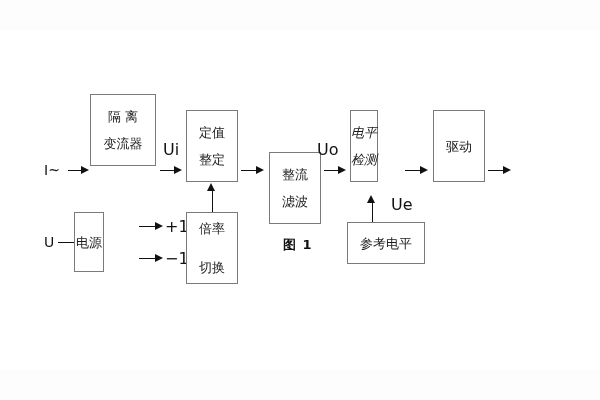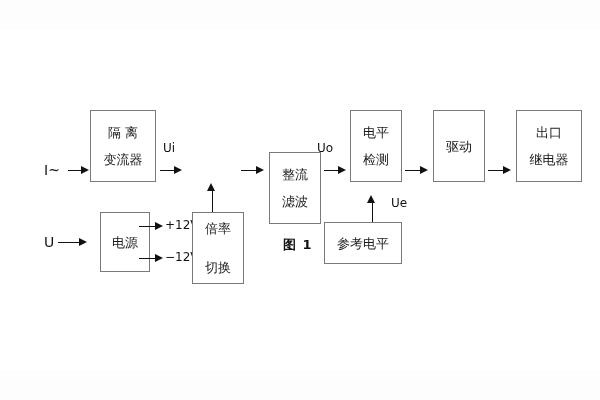--- a/index.html
+++ b/index.html
@@ -74,101 +74,101 @@
   }
 
   
   .lbl {
     position: absolute;
     color: #111;
     font-size: 13px;
     white-space: nowrap;
     line-height: 1;
   }
-  .lbl.sig { font-size: 12px; }
+  .lbl.sig { font-size: 16px; }
   .lbl.term { font-size: 14px; }
   .lbl.caption { font-size: 13px; letter-spacing: 1px; }
 </style>
 </head>
 <body>
 
 <div id="canvas">
   <div id="content-area">
 
     <div class="lbl term" style="left:44px; top:133px;">I~</div>
     <div class="hline" style="left:68px; top:140px; width:14px;"></div>
     <div class="arrow-r" style="left:81px; top:136px;"></div>
 
-    <div class="block wide-gap" style="left:90px; top:80px; width:66px; height:72px;">
+    <div class="block wide-gap" style="left:90px; top:64px; width:66px; height:72px;">
       <span class="ln">隔 离</span>
       <span class="ln">变流器</span>
     </div>
 
     <div class="lbl sig" style="left:163px; top:112px;">Ui</div>
     <div class="hline" style="left:160px; top:140px; width:15px;"></div>
     <div class="arrow-r" style="left:174px; top:136px;"></div>
 
+    <div class="block wide-gap" style="left:186px; top:80px; width:52px; height:72px;">
+      <span class="ln">定值</span>
+      <span class="ln">整定</span>
+    </div>
 
     <div class="hline" style="left:241px; top:140px; width:16px;"></div>
     <div class="arrow-r" style="left:256px; top:136px;"></div>
 
     <div class="block wide-gap" style="left:269px; top:80px; width:52px; height:72px;margin-top:42px;">
       <span class="ln">整流</span>
       <span class="ln">滤波</span>
     </div>
 
     <div class="lbl sig" style="left:317px; top:112px;">Uo</div>
     <div class="hline" style="left:324px; top:140px; width:15px;"></div>
     <div class="arrow-r" style="left:338px; top:136px;"></div>
 
-    <div class="block wide-gap" style="left:350px; top:80px; width:52px; height:72px;">
+    <div class="block wide-gap" style="left:350px; top:80px; width:28px; height:72px;font-style:italic;">
       <span class="ln">电平</span>
       <span class="ln">检测</span>
     </div>
 
     <div class="hline" style="left:405px; top:140px; width:16px;"></div>
     <div class="arrow-r" style="left:420px; top:136px;"></div>
 
     <div class="block single" style="left:433px; top:80px; width:52px; height:72px;">
       <span class="ln">驱动</span>
     </div>
 
     <div class="hline" style="left:488px; top:140px; width:16px;"></div>
     <div class="arrow-r" style="left:503px; top:136px;"></div>
 
-    <div class="block wide-gap" style="left:516px; top:80px; width:66px; height:72px;">
-      <span class="ln">出口</span>
-      <span class="ln">继电器</span>
-    </div>
 
     <div class="lbl term" style="left:44px; top:205px;">U</div>
     <div class="hline" style="left:58px; top:212px; width:22px;"></div>
     <div class="arrow-r" style="left:79px; top:208px;"></div>
 
-    <div class="block single" style="left:100px; top:182px; width:50px; height:60px;justify-content:center;">
+    <div class="block single" style="left:74px; top:182px; width:30px; height:60px;justify-content:center;">
       <span class="ln">电源</span>
     </div>
 
     <div class="hline" style="left:139px; top:196px; width:17px;"></div>
     <div class="arrow-r" style="left:155px; top:192px;"></div>
     <div class="lbl sig" style="left:165px; top:189px;">+12V</div>
 
     <div class="hline" style="left:139px; top:228px; width:17px;"></div>
     <div class="arrow-r" style="left:155px; top:224px;"></div>
     <div class="lbl sig" style="left:165px; top:221px;">−12V</div>
 
-    <div class="block wide-gap" style="left:192px; top:182px; width:52px; height:72px;gap:12px;">
+    <div class="block wide-gap" style="left:186px; top:182px; width:52px; height:72px;gap:12px;">
       <span class="ln">倍率</span>
       <span class="ln">切换</span>
     </div>
 
     <div class="vline" style="left:212px; top:160px; height:22px;"></div>
     <div class="arrow-u" style="left:207px; top:153px;"></div>
 
-    <div class="block single" style="left:324px; top:192px; width:78px; height:42px;">
+    <div class="block single" style="left:347px; top:192px; width:78px; height:42px;">
       <span class="ln">参考电平</span>
     </div>
 
     <div class="vline" style="left:372px; top:172px; height:20px;"></div>
     <div class="arrow-u" style="left:367px; top:165px;"></div>
     <div class="lbl sig" style="left:391px; top:167px;">Ue</div>
 
     <div class="lbl caption" style="left:283px; top:208px;font-weight:bold;">图 1</div>
 
   </div>

